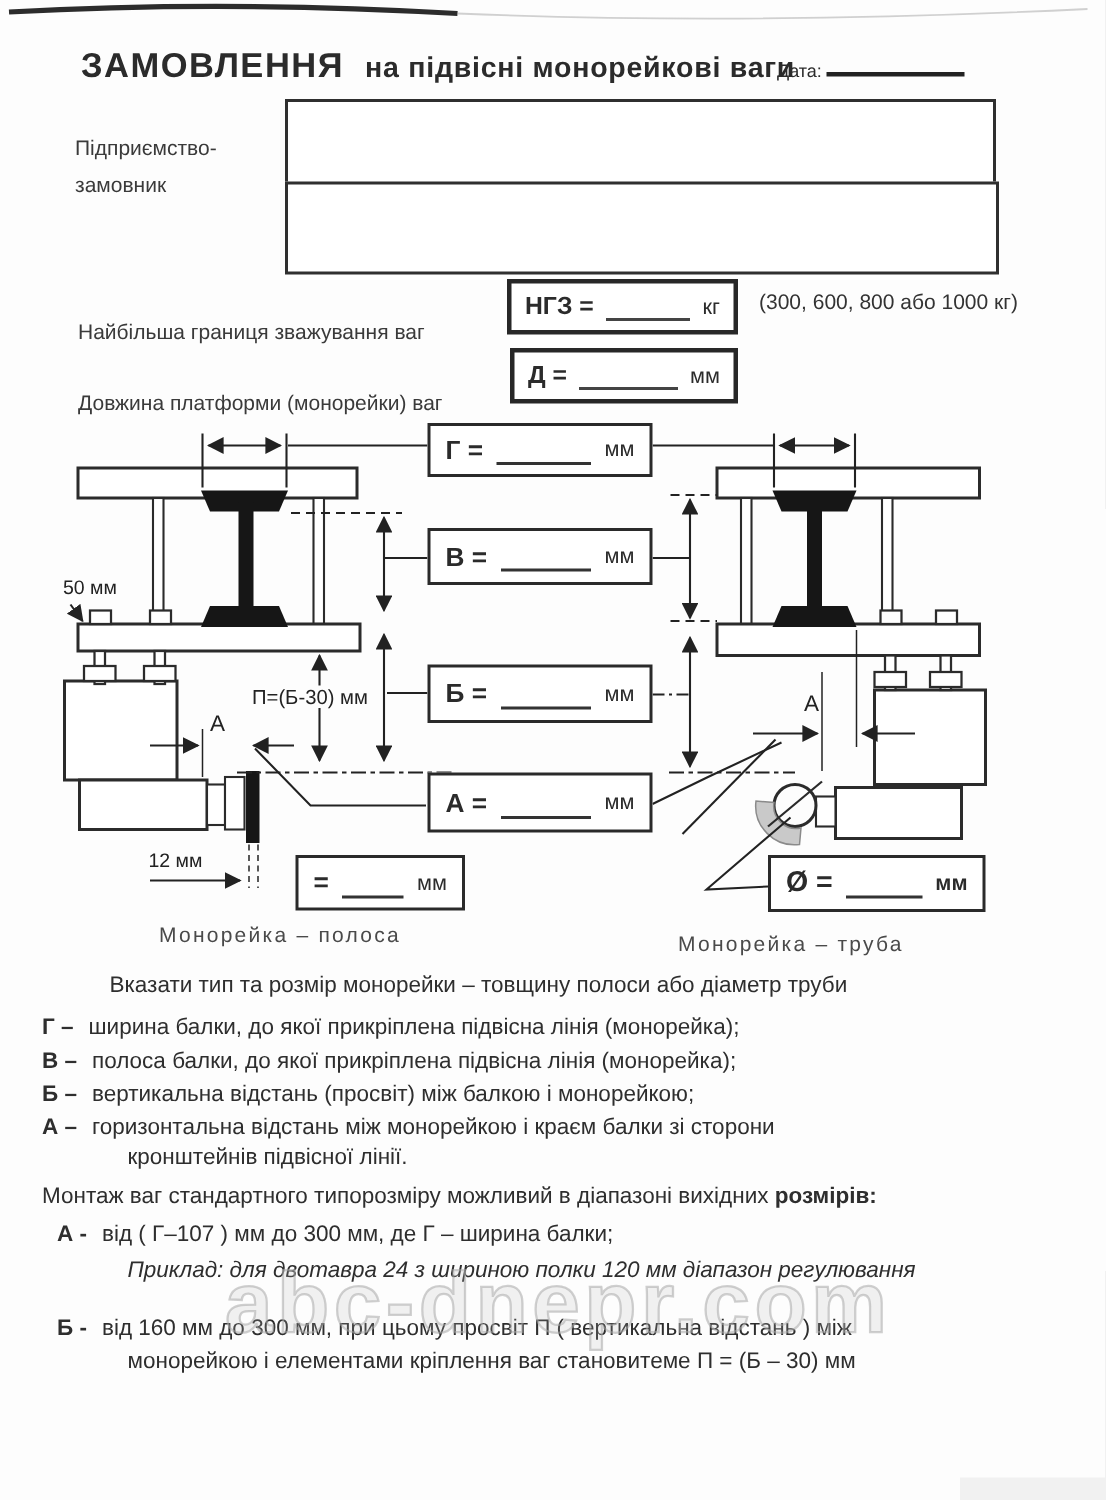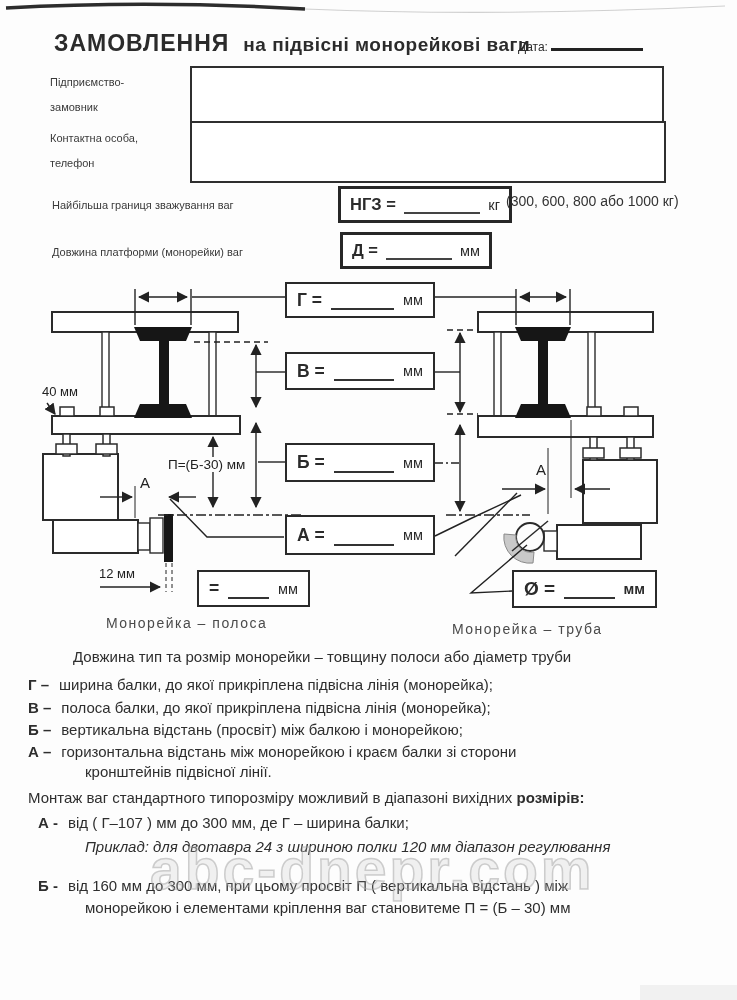--- a/index.html
+++ b/index.html
@@ -6,21 +6,21 @@
   .page{position:relative;width:737px;height:1000px;background:#fdfdfd;overflow:hidden;
         font-family:"Liberation Sans",sans-serif;color:#2b2b2b;}
   .abs{position:absolute;}
   
   .title-row{left:54px;top:30px;display:flex;align-items:baseline;gap:14px;white-space:nowrap;}
   .title-main{font-size:23px;font-weight:bold;letter-spacing:1px;}
   .title-sub{font-size:19px;font-weight:bold;letter-spacing:.5px;}
   .date-wrap{left:518px;top:34px;font-size:12px;white-space:nowrap;}
   .date-line{display:inline-block;width:92px;border-bottom:3px solid #222;height:14px;margin-left:3px;}
   
-  .field-label{font-size:11px;line-height:25px;color:#3a3a3a;}
+  .field-label{font-size:14px;line-height:25px;color:#3a3a3a;margin-top:16px;}
   .big-box{border:2px solid #2f2f2f;background:#fff;}
   .val-box{border:3px solid #272727;background:#fff;display:flex;align-items:center;padding:0 9px;box-sizing:border-box;}
   .val-box .lbl{font-weight:bold;font-size:16.5px;white-space:nowrap;}
   .val-box .fill{flex:1;border-bottom:2px solid #444;height:55%;margin:0 8px;}
   .val-box .unit{font-size:14.5px;white-space:nowrap;}
   .opts{font-size:14px;color:#333;white-space:nowrap;}
   
   .dim-box{border:2.5px solid #2a2a2a;background:#fff;display:flex;align-items:center;padding:0 10px;box-sizing:border-box;z-index:4;}
   .dim-box .lbl{font-size:17.5px;font-weight:600;white-space:nowrap;}
   .dim-box .fill{flex:1;border-bottom:2px solid #333;height:55%;margin:0 9px;}
@@ -55,28 +55,24 @@
   <div class="abs date-wrap">
     <span>Дата:</span><span class="date-line"></span>
   </div>
 
   <div class="abs field-label" style="left:50px;top:70px;">
     <div>Підприємство-</div>
     <div>замовник</div>
   </div>
   <div class="abs big-box" style="left:190px;top:66px;width:470px;height:56px;"></div>
 
-  <div class="abs field-label" style="left:50px;top:126px;">
-    <div>Контактна особа,</div>
-    <div>телефон</div>
-  </div>
   <div class="abs big-box" style="left:190px;top:121px;width:472px;height:58px;"></div>
 
   <div class="abs field-label" style="left:52px;top:193px;">Найбільша  границя  зважування ваг</div>
-  <div class="abs val-box" style="left:338px;top:186px;width:174px;height:37px;">
+  <div class="abs val-box" style="left:338px;top:186px;width:154px;height:37px;">
     <span class="lbl">НГЗ =</span>
     <span class="fill"></span>
     <span class="unit">кг</span>
   </div>
   <div class="abs opts" style="left:506px;top:193px;">(300, 600, 800 або 1000 кг)</div>
 
   <div class="abs field-label" style="left:52px;top:240px;">Довжина  платформи (монорейки) ваг</div>
   <div class="abs val-box" style="left:340px;top:232px;width:152px;height:37px;">
     <span class="lbl">Д =</span>
     <span class="fill"></span>
@@ -202,29 +198,29 @@
     <span class="lbl">=</span>
     <span class="fill"></span>
     <span class="unit">мм</span>
   </div>
   <div class="abs dim-box" style="left:512px;top:570px;width:145px;height:38px;">
     <span class="lbl" style="font-size:19px;">Ø =</span>
     <span class="fill"></span>
     <span class="unit" style="font-weight:bold;">мм</span>
   </div>
 
-  <div class="abs draw-lbl" style="left:42px;top:384px;">40 мм</div>
+  <div class="abs draw-lbl" style="left:42px;top:384px;">50 мм</div>
   <div class="abs draw-lbl" style="left:166px;top:457px;background:#fdfdfd;padding:0 2px;font-size:13.5px;">П=(Б-30) мм</div>
   <div class="abs draw-lbl" style="left:140px;top:474px;font-size:15px;">А</div>
   <div class="abs draw-lbl" style="left:536px;top:461px;font-size:15px;">А</div>
   <div class="abs draw-lbl" style="left:99px;top:566px;">12 мм</div>
   <div class="abs caption" style="left:106px;top:615px;">Монорейка  –  полоса</div>
   <div class="abs caption" style="left:452px;top:621px;text-align:right;">Монорейка  –  труба</div>
 
-  <div class="abs note" style="left:73px;top:648px;">Довжина тип та розмір монорейки – товщину полоси або діаметр труби</div>
+  <div class="abs note" style="left:73px;top:648px;">Вказати тип та розмір монорейки – товщину полоси або діаметр труби</div>
 
   <div class="abs note" style="left:28px;top:676px;">
     <span class="key">Г  –</span><span>ширина балки, до якої прикріплена підвісна лінія (монорейка);</span>
   </div>
   <div class="abs note" style="left:28px;top:699px;">
     <span class="key">В  –</span><span>полоса балки, до якої прикріплена підвісна лінія (монорейка);</span>
   </div>
   <div class="abs note" style="left:28px;top:721px;">
     <span class="key">Б  –</span><span>вертикальна відстань (просвіт) між балкою і монорейкою;</span>
   </div>

